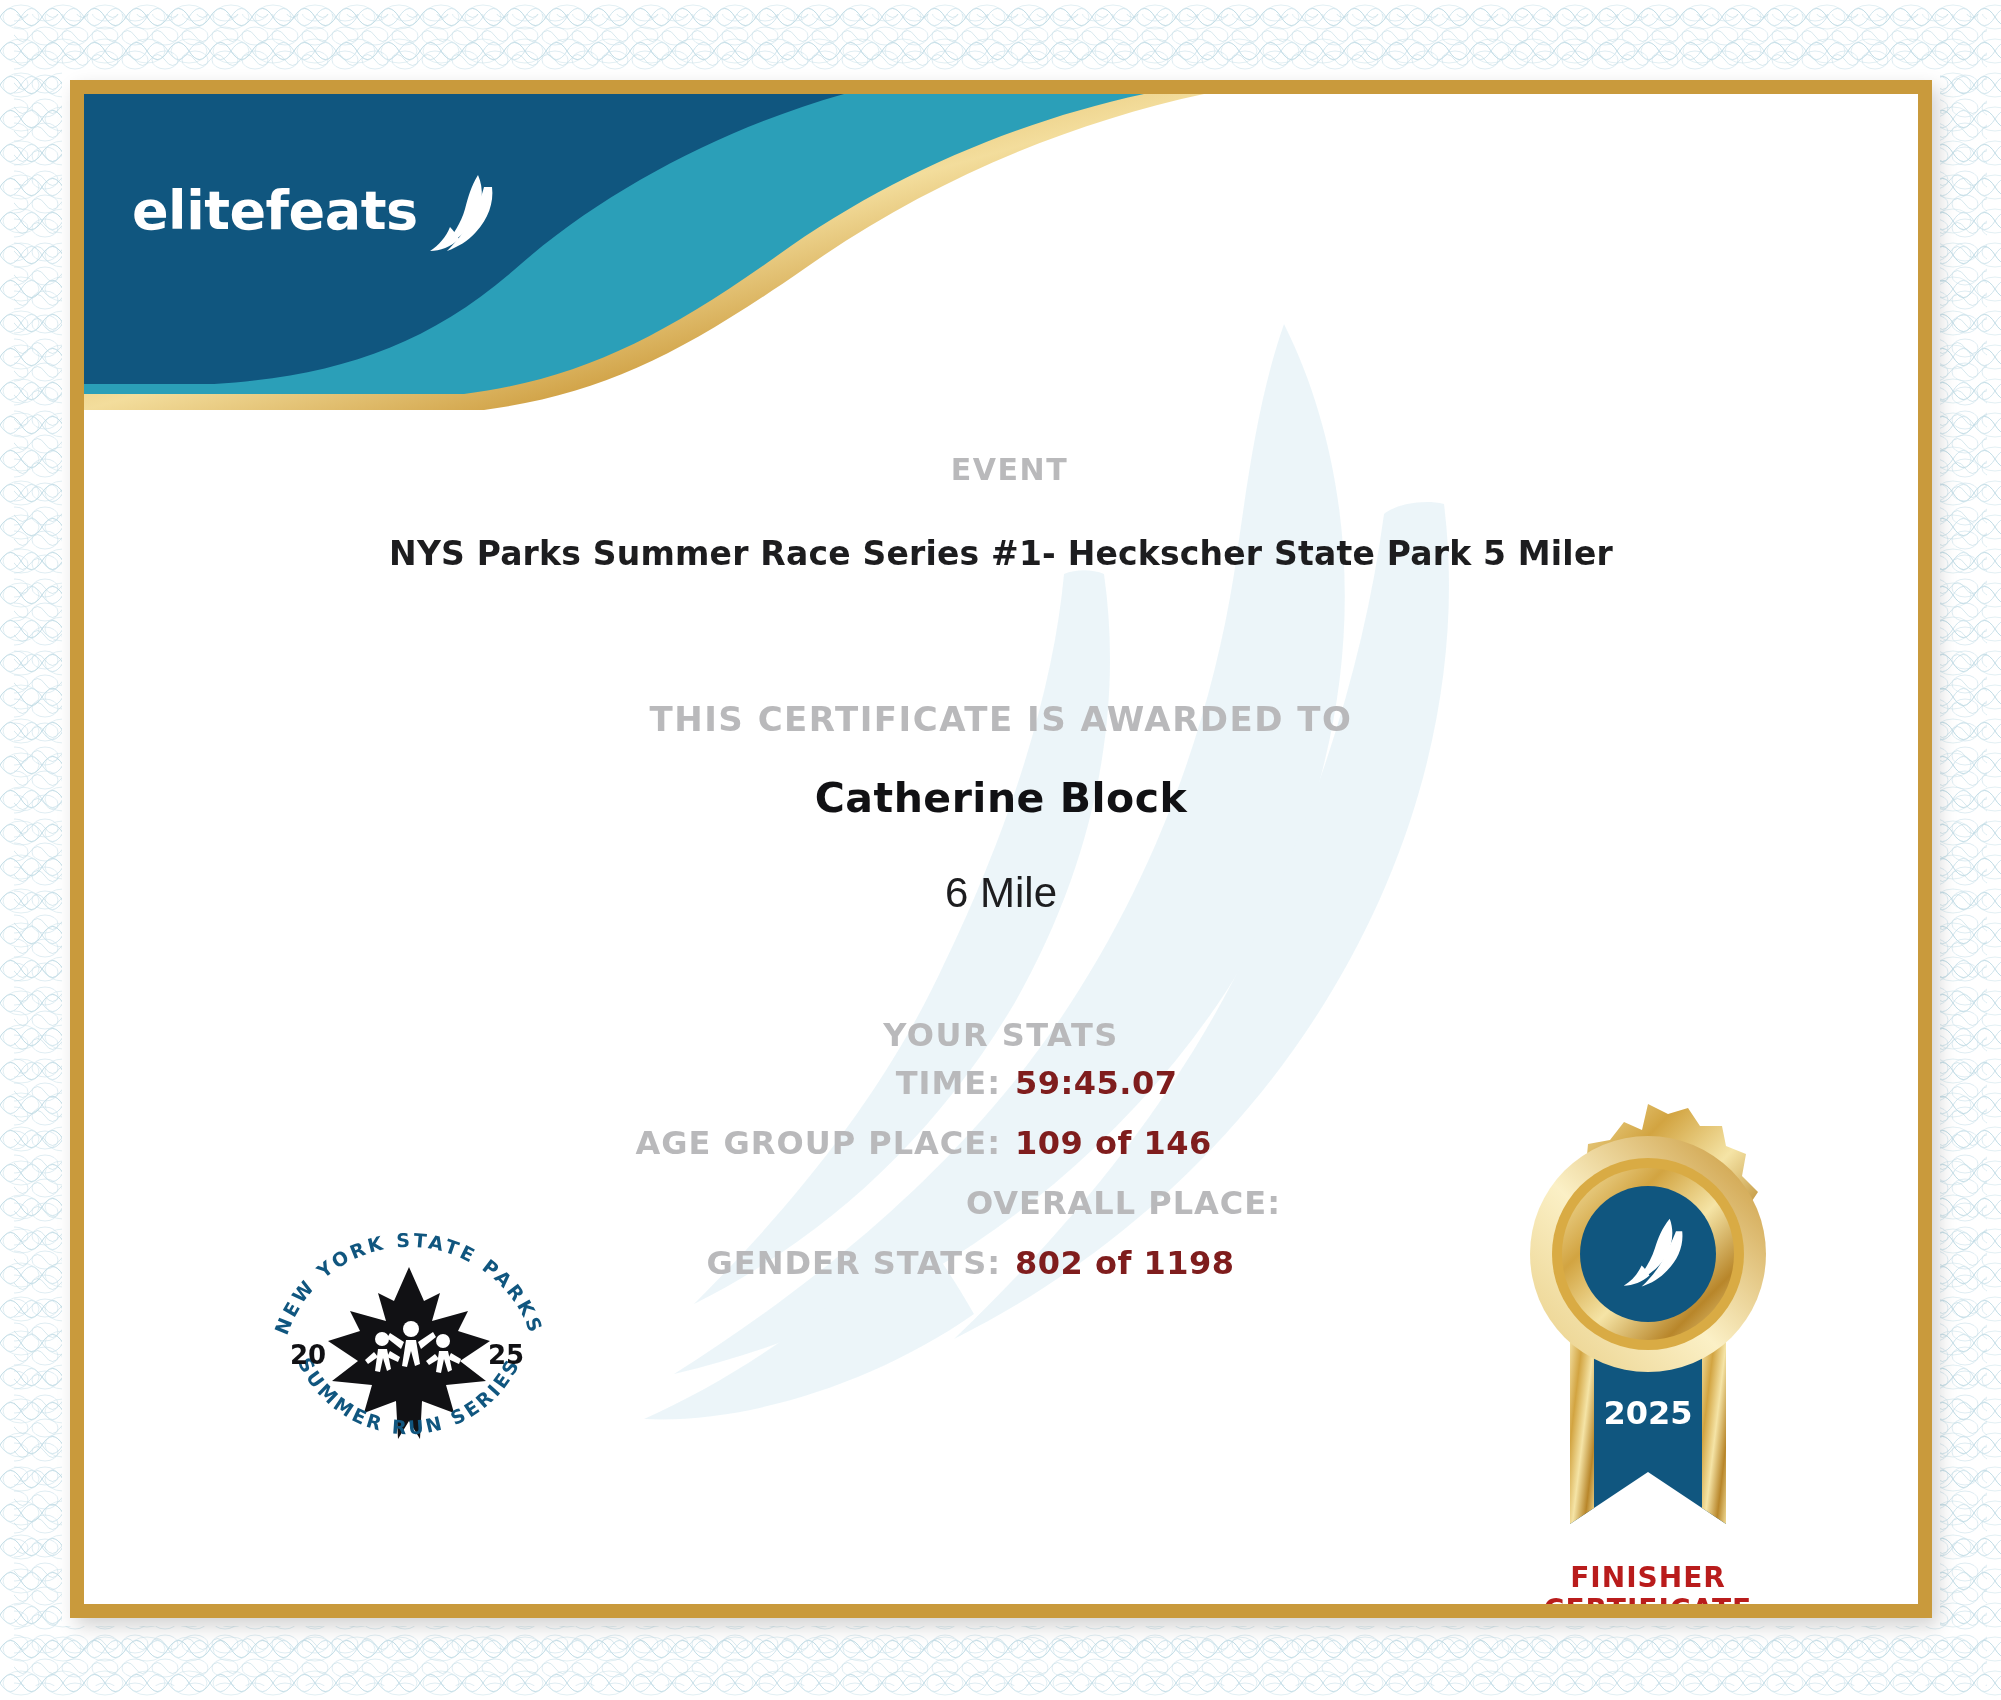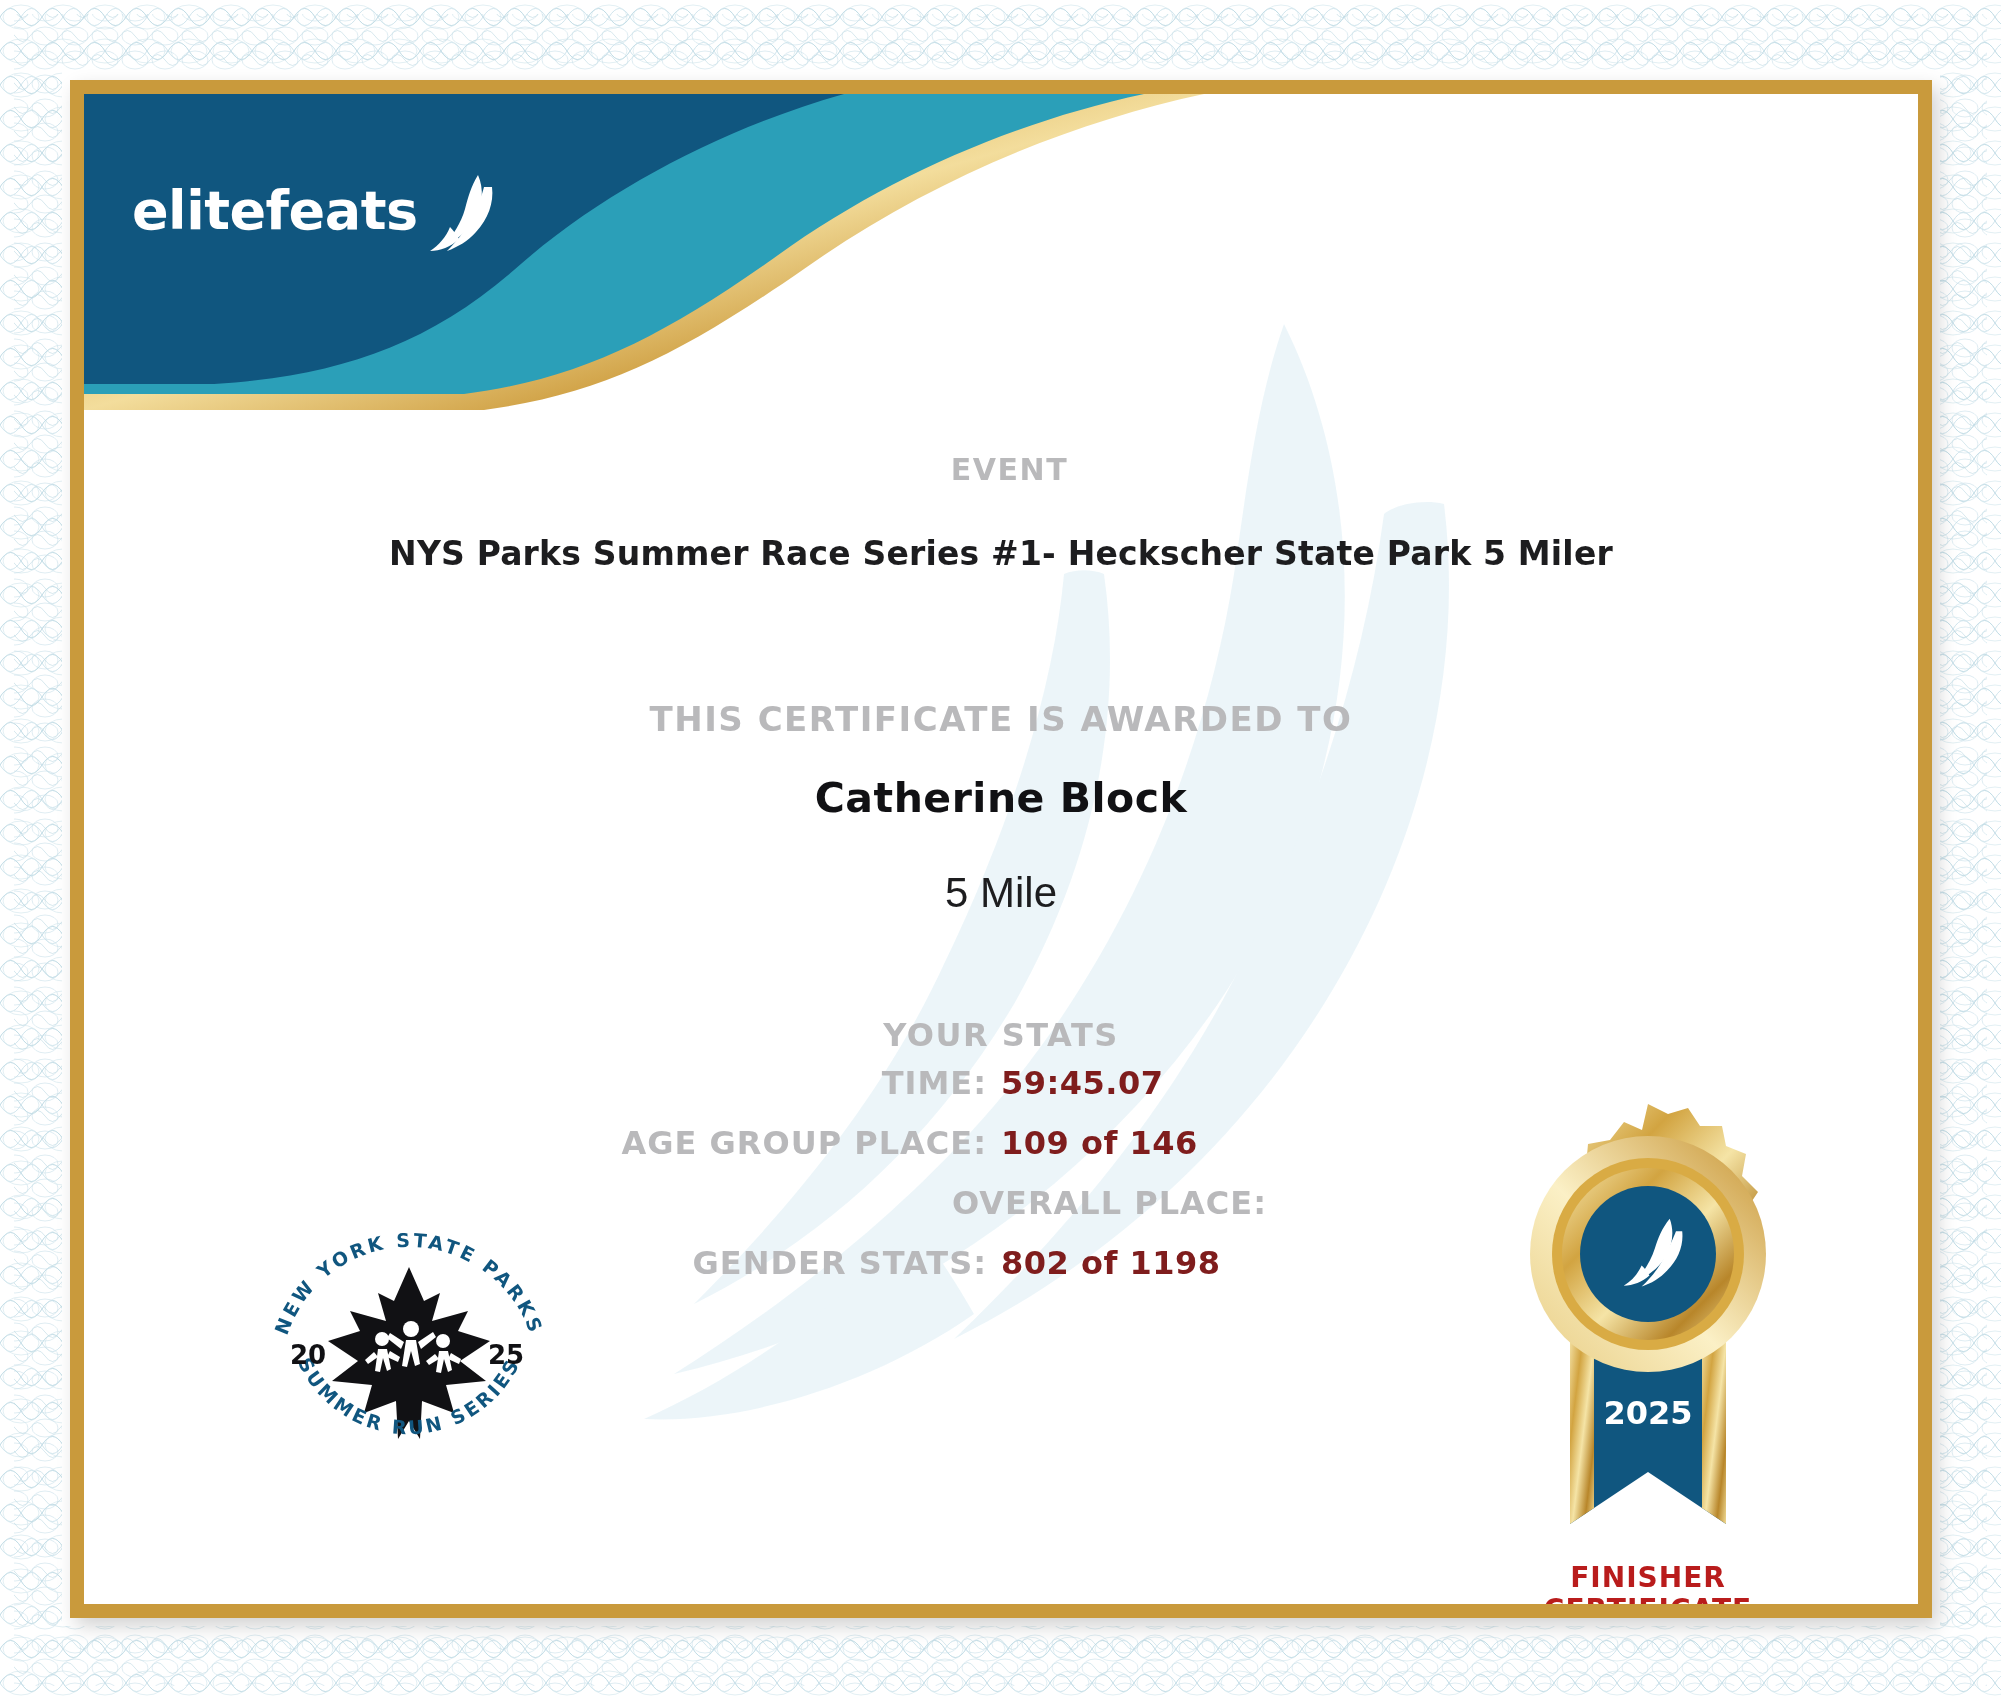--- a/index.html
+++ b/index.html
@@ -162,20 +162,21 @@
     font-size: 32px;
     font-weight: bold;
     margin-top: 32px;
   }
 
   .stats-list {
     position: absolute;
     left: 0;
     top: 970px;
     width: 100%;
+    padding-left: 14px;
   }
   .stat-row {
     display: flex;
     justify-content: center;
     align-items: baseline;
     margin-bottom: 22px;
   }
   .stat-key {
     font-family: "DejaVu Sans", sans-serif;
     font-size: 32px;
@@ -289,21 +290,21 @@
         </svg>
       </div>
 
       <div class="content">
 
         <div class="label-muted event-label">EVENT</div>
         <div class="event-name">NYS Parks Summer Race Series #1- Heckscher State Park 5 Miler</div>
 
         <div class="label-muted awarded-label">THIS CERTIFICATE IS AWARDED TO</div>
         <div class="recipient-name">Catherine Block</div>
-        <div class="distance">5 Mile</div>
+        <div class="distance">6 Mile</div>
 
         <div class="label-muted stats-label">YOUR STATS</div>
 
         <div class="stats-list">
           <div class="stat-row">
             <div class="stat-key">TIME:</div>
             <div class="stat-val">59:45.07</div>
           </div>
           <div class="stat-row">
             <div class="stat-key">AGE GROUP PLACE:</div>

